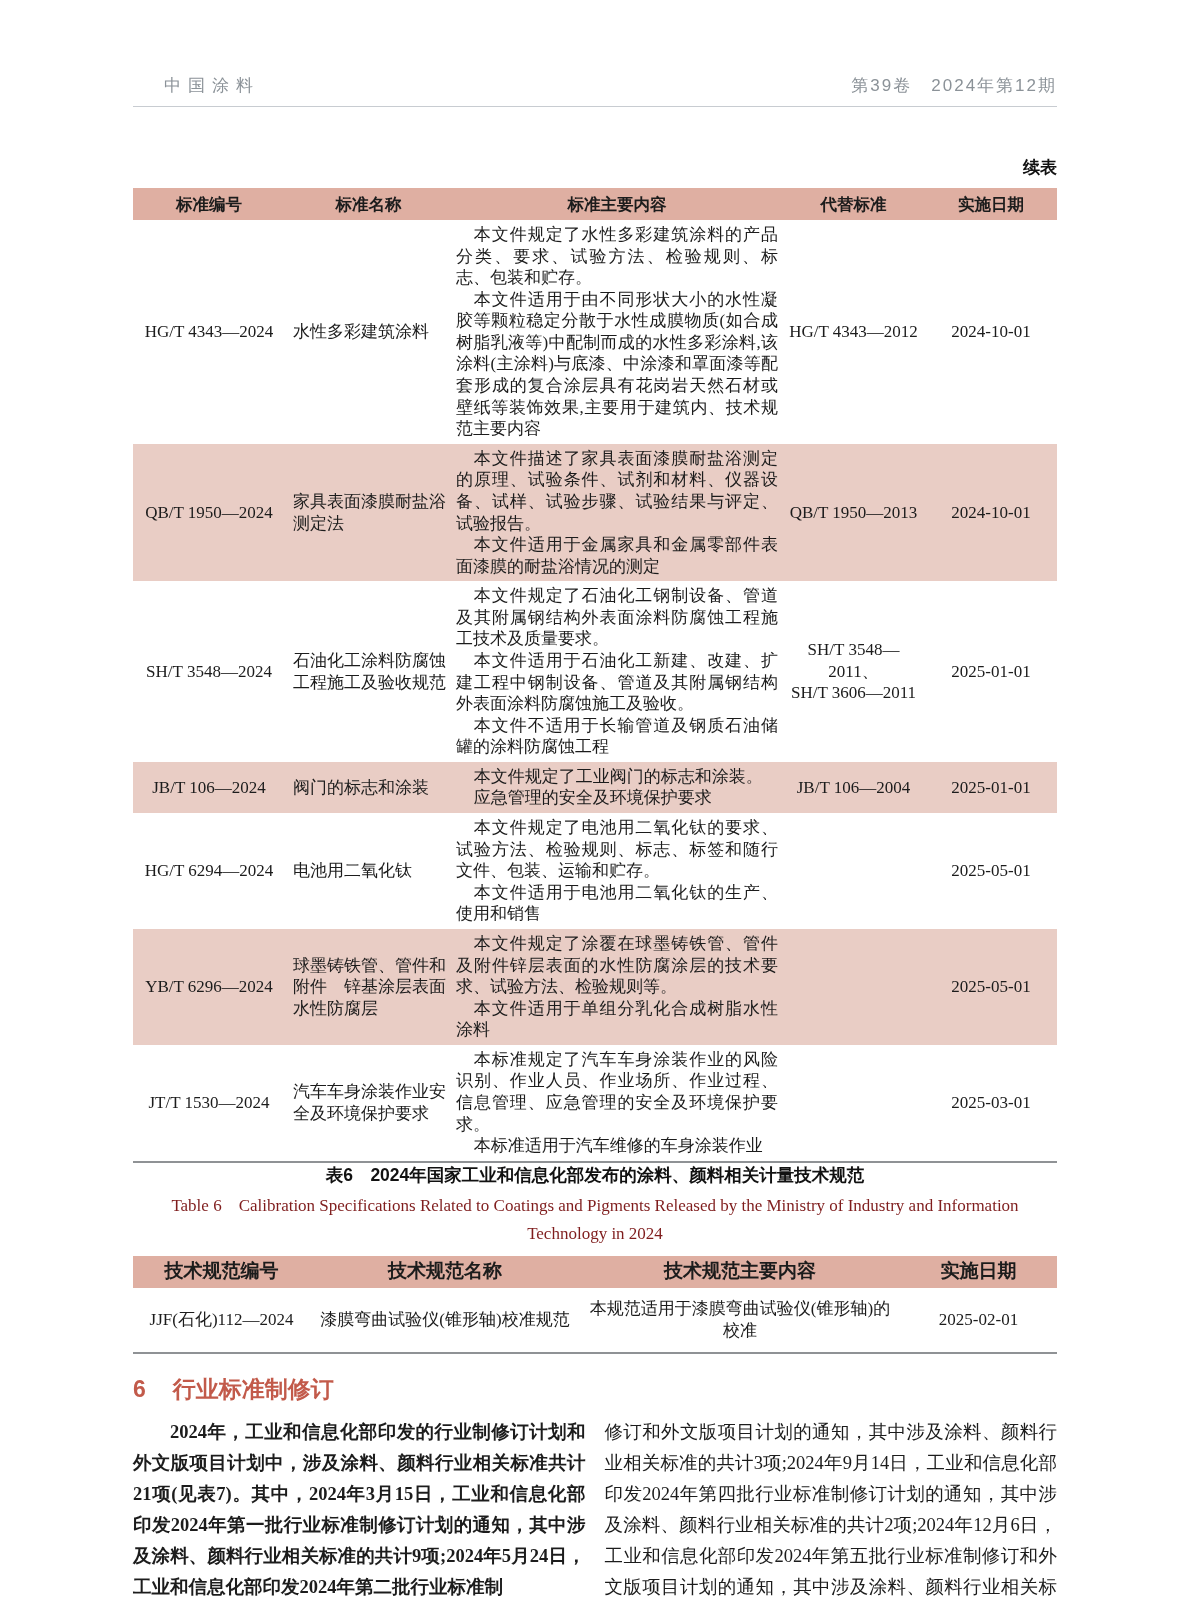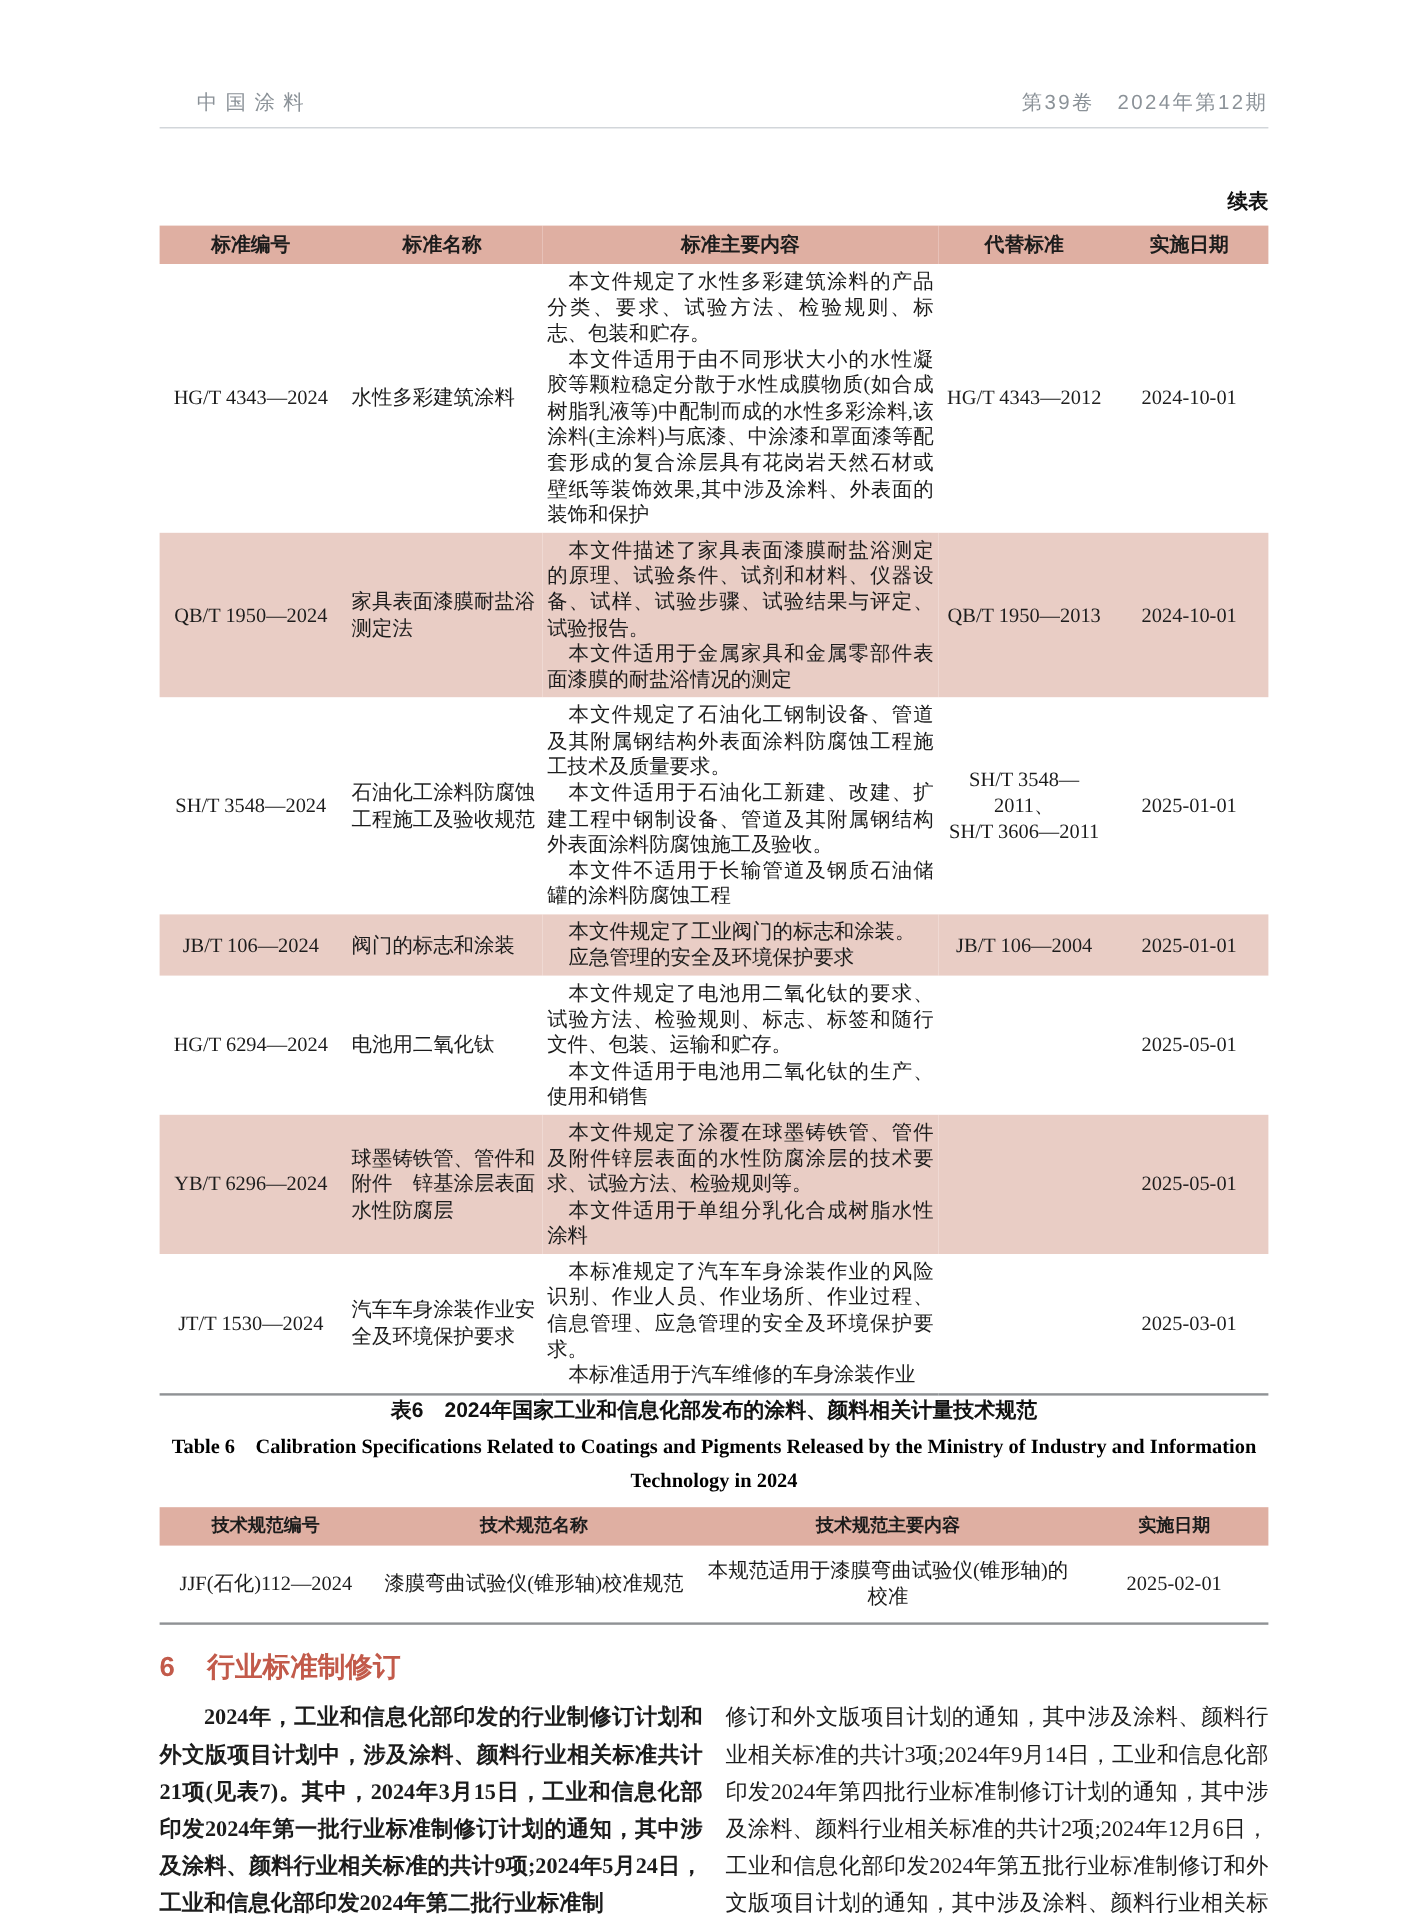--- a/index.html
+++ b/index.html
@@ -39,30 +39,30 @@
   .t5 .c-main { text-align:justify; padding-left:4px; padding-right:4px; }
   .t5 .c-main p { margin:0; text-indent:1.05em; }
   .t5 tr.alt { background:#e9cdc5; }
 
   
   .tbl6-title-zh {
     text-align:center; font-family:"Liberation Sans","DejaVu Sans",sans-serif;
     font-weight:bold; font-size:17.5px; margin-top:0; color:#111;
   }
   .tbl6-title-en {
-    text-align:center; font-weight:bold; font-size:17px; line-height:1.65;
-    margin-top:5px; color:#000000;
+    text-align:center; font-weight:normal; font-size:17px; line-height:1.65;
+    margin-top:5px; color:#7f1d1d;
   }
 
   
   table.t6 { border-collapse:collapse; width:924px; font-size:17px; line-height:1.3;
     margin-top:8px; border-bottom:2px solid #8f9295; }
   .t6 thead th {
     background:#dfafa2; font-family:"Liberation Sans","DejaVu Sans",sans-serif;
-    font-weight:bold; font-size:15px; height:32px; padding:2px 0;
+    font-weight:bold; font-size:19px; height:32px; padding:2px 0;
   }
   .t6 td { vertical-align:middle; text-align:center; padding:10px 4px; }
 
   
   .section-head {
     display:flex; align-items:baseline; gap:27px; margin-top:20px;
     font-family:"Liberation Sans","DejaVu Sans",sans-serif;
     font-weight:bold; font-size:23px; color:#c25a4a;
   }
   .body-cols { display:flex; gap:19px; margin-top:12px; }
@@ -98,21 +98,21 @@
         <th>代替标准</th>
         <th>实施日期</th>
       </tr>
     </thead>
     <tbody>
       <tr>
         <td class="c-code">HG/T 4343—2024</td>
         <td class="c-name">水性多彩建筑涂料</td>
         <td class="c-main">
           <p>本文件规定了水性多彩建筑涂料的产品分类、要求、试验方法、检验规则、标志、包装和贮存。</p>
-          <p>本文件适用于由不同形状大小的水性凝胶等颗粒稳定分散于水性成膜物质(如合成树脂乳液等)中配制而成的水性多彩涂料,该涂料(主涂料)与底漆、中涂漆和罩面漆等配套形成的复合涂层具有花岗岩天然石材或壁纸等装饰效果,其中涉及涂料、外表面的装饰和保护</p>
+          <p>本文件适用于由不同形状大小的水性凝胶等颗粒稳定分散于水性成膜物质(如合成树脂乳液等)中配制而成的水性多彩涂料,该涂料(主涂料)与底漆、中涂漆和罩面漆等配套形成的复合涂层具有花岗岩天然石材或壁纸等装饰效果,主要用于建筑内、技术规范主要内容</p>
           <p></p>
         </td>
         <td class="c-replace">
           <div>HG/T 4343—2012</div>
           <div></div>
         </td>
         <td class="c-date">2024-10-01</td>
       </tr>
       <tr class="alt">
         <td class="c-code">QB/T 1950—2024</td>

